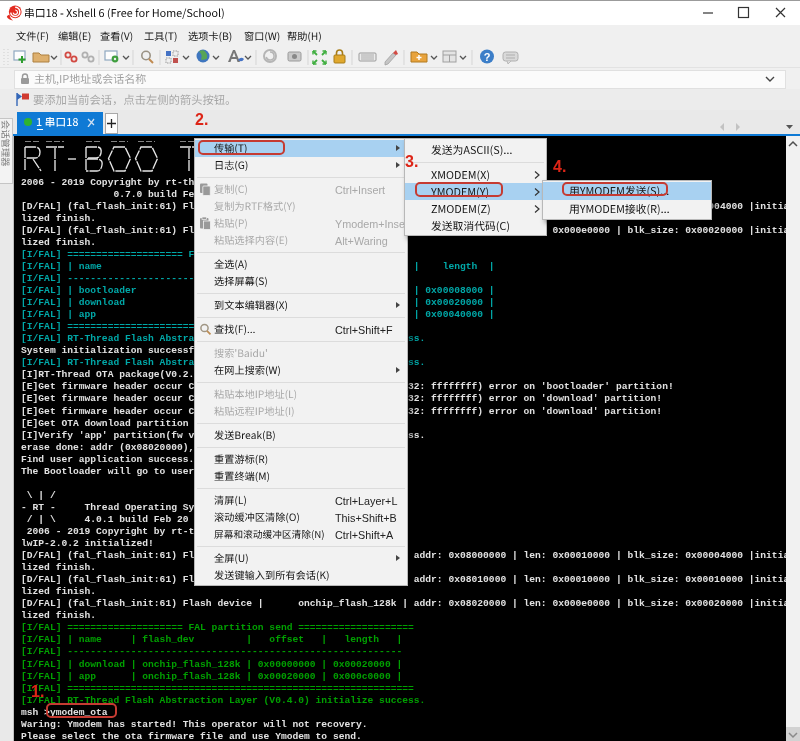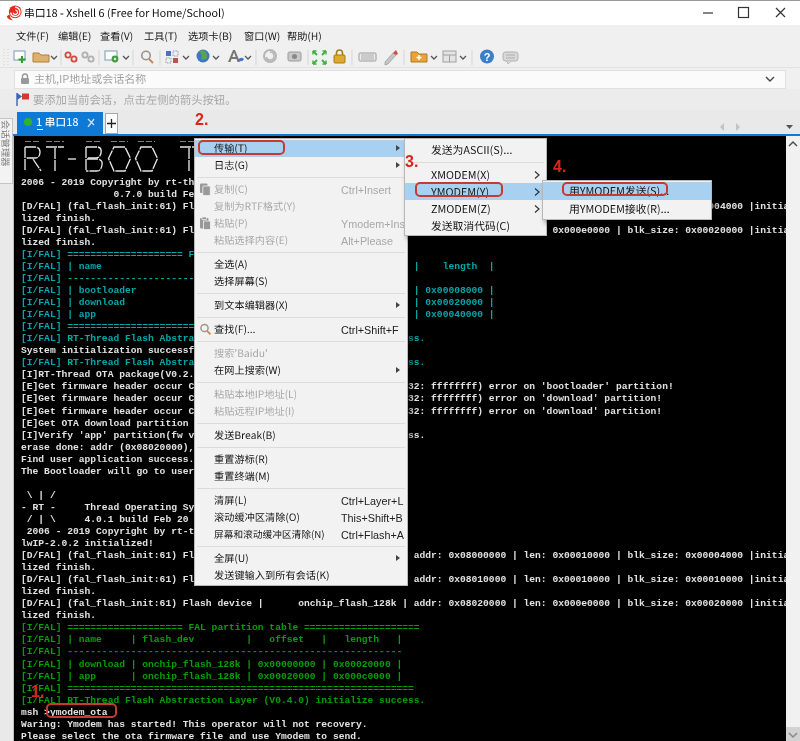--- a/index.html
+++ b/index.html
@@ -7,21 +7,21 @@
 #term{position:absolute;left:21px;top:140.5px;font-family:"Liberation Mono",monospace;
  font-weight:bold;font-size:9.63px;line-height:12.05px;white-space:pre;color:#e2e2e2;z-index:1}
 .tc{color:#00a8a8}.tg{color:#00a000}
 .menu{position:absolute;background:#f2f2f2;border:1px solid #b8b8b8;z-index:10;
  box-shadow:3px 3px 5px rgba(0,0,0,0.45)}
 .mi{position:relative;height:17px}
 .sel{background:#a8d1f1}
 .sep{height:1px;background:#dcdcdc;margin:3px 2px}
 .arrow{position:absolute;right:7px;top:5px;width:0;height:0;border-left:4px solid #444;
  border-top:3.5px solid transparent;border-bottom:3.5px solid transparent}
-.short{position:absolute;left:146px;top:2.5px;font-size:10.8px;color:#222}
+.short{position:absolute;left:140px;top:2.5px;font-size:10.8px;color:#222}
 .shortd{color:#a8a8a8}
 .redbox{position:absolute;border:2px solid #c53b32;border-radius:5px;z-index:30}
 .redlbl{position:absolute;color:#dd2517;font-size:16px;font-weight:bold;z-index:30;font-family:"Liberation Sans"}
 </style></head><body>
 <div id="app">
     <div class="abs" style="left:14px;top:136px;width:772px;height:605px;background:#000"></div>
     <div id="term">
 
 
 2006 - 2019 Copyright by rt-thread team
@@ -54,21 +54,21 @@
 - RT -     Thread Operating System
  / | \     4.0.1 build Feb 20 2019
  2006 - 2019 Copyright by rt-thread team
 lwIP-2.0.2 initialized!
 [D/FAL] (fal_flash_init:61) Flash device |      onchip_flash_128k | addr: 0x08000000 | len: 0x00010000 | blk_size: 0x00004000 |initia
 lized finish.
 [D/FAL] (fal_flash_init:61) Flash device |      onchip_flash_128k | addr: 0x08010000 | len: 0x00010000 | blk_size: 0x00010000 |initia
 lized finish.
 [D/FAL] (fal_flash_init:61) Flash device |      onchip_flash_128k | addr: 0x08020000 | len: 0x000e0000 | blk_size: 0x00020000 |initia
 lized finish.
-<span class="tg">[I/FAL] ==================== FAL partition table ====================</span>
+<span class="tg">[I/FAL] ==================== FAL partition send ====================</span>
 <span class="tg">[I/FAL] | name     | flash_dev         |   offset   |   length   |</span>
 <span class="tg">[I/FAL] ----------------------------------------------------------</span>
 <span class="tg">[I/FAL] | download | onchip_flash_128k | 0x00000000 | 0x00020000 |</span>
 <span class="tg">[I/FAL] | app      | onchip_flash_128k | 0x00020000 | 0x000c0000 |</span>
 <span class="tg">[I/FAL] ============================================================</span>
 <span class="tg">[I/FAL] RT-Thread Flash Abstraction Layer (V0.4.0) initialize success.</span>
 msh &gt;ymodem_ota
 Waring: Ymodem has started! This operator will not recovery.
 Please select the ota firmware file and use Ymodem to send.</div>
     <svg class="abs" style="left:0;top:0;z-index:1" width="220" height="185" viewBox="0 0 220 185">
@@ -324,21 +324,21 @@
 <rect x="3" y="0" width="4.5" height="2.5" fill="#999" stroke="#f2f2f2" stroke-width="0.7"></rect>
 <rect x="4.5" y="4" width="7" height="8.5" fill="#999" stroke="#f2f2f2" stroke-width="0.8"></rect>
         </svg>
       </div>
       <div class="mi">
         <div style="position:absolute;left:19px;top:1.4px;width:76px;height:15px">
           <svg width="76" height="15" viewBox="0 -11 76 15" style="position:absolute;left:0;top:0;overflow:visible">
             <path d="M6.4 -8.6H7.2V-3.3H6.4ZM6.9 -6.5H9.8V-5.8H6.9ZM5.1 -0.4H9.1V0.3H5.1ZM4.7 -3.7H9.5V0.8H8.7V-2.9H5.4V0.8H4.7ZM2.3 -8.6H3.0V0.8H2.3ZM0.5 -5.1H4.7V-4.3H0.5ZM2.3 -4.7 2.8 -4.5Q2.6 -4.0 2.4 -3.4Q2.1 -2.8 1.9 -2.3Q1.6 -1.8 1.3 -1.3Q1.0 -0.8 0.7 -0.5Q0.6 -0.6 0.6 -0.7Q0.5 -0.9 0.4 -1.0Q0.3 -1.1 0.3 -1.2Q0.7 -1.6 1.0 -2.2Q1.4 -2.8 1.7 -3.4Q2.1 -4.1 2.3 -4.7ZM3.0 -3.8Q3.1 -3.7 3.3 -3.5Q3.5 -3.3 3.8 -3.0Q4.1 -2.7 4.3 -2.5Q4.5 -2.3 4.6 -2.2L4.1 -1.5Q4.0 -1.7 3.8 -2.0Q3.6 -2.2 3.4 -2.5Q3.2 -2.8 3.0 -3.1Q2.7 -3.3 2.6 -3.5ZM0.6 -7.7 1.1 -7.9Q1.4 -7.3 1.6 -6.7Q1.7 -6.1 1.8 -5.7L1.2 -5.5Q1.1 -5.8 1.0 -6.2Q1.0 -6.6 0.8 -7.0Q0.7 -7.4 0.6 -7.7ZM4.1 -7.9 4.8 -7.8Q4.6 -7.4 4.5 -7.0Q4.3 -6.5 4.2 -6.2Q4.0 -5.8 3.9 -5.5L3.3 -5.7Q3.5 -6.0 3.6 -6.4Q3.7 -6.8 3.9 -7.2Q4.0 -7.6 4.1 -7.9Z M16.8 -8.6H17.5V-3.3H16.8ZM17.1 -6.5H20.0V-5.8H17.1ZM15.5 -0.4H19.3V0.3H15.5ZM15.1 -3.7H19.7V0.8H19.0V-3.0H15.8V0.8H15.1ZM12.5 -6.6H13.1V-3.8Q13.1 -3.2 13.1 -2.6Q13.0 -2.0 12.8 -1.4Q12.6 -0.7 12.2 -0.2Q11.7 0.4 11.0 0.8Q11.0 0.7 10.8 0.6Q10.7 0.4 10.6 0.3Q11.2 -0.1 11.6 -0.6Q12.0 -1.1 12.2 -1.6Q12.4 -2.2 12.4 -2.8Q12.5 -3.3 12.5 -3.8ZM12.9 -1.3 13.5 -1.6Q13.7 -1.4 13.9 -1.0Q14.1 -0.7 14.3 -0.4Q14.5 -0.1 14.6 0.1L14.0 0.5Q13.9 0.3 13.7 -0.0Q13.6 -0.3 13.3 -0.7Q13.1 -1.0 12.9 -1.3ZM11.1 -8.0H14.6V-1.8H13.9V-7.3H11.7V-1.8H11.1Z M23.7 -5.0H30.1V-4.3H23.7ZM24.8 -7.2H29.7V-6.5H24.8ZM26.6 -8.5H27.3V-4.7H26.6ZM25.0 -8.3 25.7 -8.1Q25.5 -7.3 25.1 -6.6Q24.8 -5.9 24.4 -5.4Q24.3 -5.5 24.2 -5.6Q24.1 -5.7 23.9 -5.7Q23.8 -5.8 23.7 -5.9Q24.1 -6.3 24.5 -6.9Q24.8 -7.6 25.0 -8.3ZM27.3 -4.6H28.1V-2.0Q28.1 -1.8 28.1 -1.7Q28.2 -1.7 28.4 -1.7Q28.4 -1.7 28.5 -1.7Q28.6 -1.7 28.8 -1.7Q28.9 -1.7 29.0 -1.7Q29.1 -1.7 29.2 -1.7Q29.3 -1.7 29.4 -1.7Q29.4 -1.8 29.5 -2.1Q29.5 -2.3 29.5 -2.9Q29.6 -2.8 29.7 -2.7Q29.8 -2.7 29.9 -2.6Q30.1 -2.6 30.2 -2.6Q30.1 -1.9 30.1 -1.6Q30.0 -1.2 29.8 -1.1Q29.6 -0.9 29.3 -0.9Q29.2 -0.9 29.1 -0.9Q28.9 -0.9 28.8 -0.9Q28.6 -0.9 28.5 -0.9Q28.3 -0.9 28.3 -0.9Q27.9 -0.9 27.7 -1.0Q27.5 -1.1 27.4 -1.3Q27.3 -1.6 27.3 -1.9ZM25.5 -4.6H26.3Q26.2 -4.0 26.1 -3.4Q26.0 -2.8 25.7 -2.3Q25.4 -1.9 25.0 -1.5Q24.5 -1.1 23.9 -0.8Q23.8 -1.0 23.7 -1.1Q23.7 -1.2 23.6 -1.3Q23.5 -1.4 23.4 -1.5Q24.0 -1.7 24.4 -2.0Q24.8 -2.3 25.0 -2.7Q25.3 -3.1 25.4 -3.6Q25.5 -4.1 25.5 -4.6ZM21.0 -7.8 21.6 -8.2Q21.9 -8.0 22.2 -7.7Q22.5 -7.4 22.8 -7.1Q23.1 -6.8 23.2 -6.6L22.6 -6.1Q22.5 -6.3 22.2 -6.6Q21.9 -7.0 21.6 -7.3Q21.3 -7.6 21.0 -7.8ZM23.0 -4.7V-0.7H22.2V-3.9H21.0V-4.7ZM22.9 -1.0Q23.1 -1.0 23.4 -0.9Q23.6 -0.7 24.0 -0.5Q24.4 -0.2 25.1 -0.1Q25.7 -0.0 26.5 -0.0Q27.1 -0.0 27.8 -0.1Q28.5 -0.1 29.1 -0.1Q29.8 -0.2 30.3 -0.2Q30.2 -0.1 30.2 0.0Q30.1 0.2 30.1 0.3Q30.0 0.5 30.0 0.6Q29.7 0.6 29.3 0.6Q28.9 0.6 28.4 0.7Q27.9 0.7 27.4 0.7Q26.9 0.7 26.5 0.7Q25.6 0.7 25.0 0.6Q24.3 0.5 23.8 0.2Q23.5 0.0 23.3 -0.2Q23.1 -0.3 22.9 -0.3Q22.7 -0.3 22.5 -0.2Q22.2 -0.0 21.9 0.2Q21.7 0.5 21.4 0.8L20.9 0.2Q21.2 -0.2 21.6 -0.4Q21.9 -0.7 22.3 -0.9Q22.6 -1.0 22.9 -1.0Z M31.0 -3.2Q31.6 -3.4 32.5 -3.7Q33.3 -3.9 34.2 -4.2L34.3 -3.5Q33.5 -3.2 32.7 -3.0Q31.8 -2.7 31.2 -2.5ZM31.1 -6.5H34.4V-5.8H31.1ZM32.4 -8.6H33.2V-0.1Q33.2 0.2 33.1 0.4Q33.0 0.5 32.8 0.6Q32.6 0.7 32.3 0.8Q32.0 0.8 31.5 0.8Q31.5 0.6 31.4 0.4Q31.4 0.2 31.3 0.1Q31.6 0.1 31.9 0.1Q32.1 0.1 32.2 0.1Q32.4 0.1 32.4 -0.1ZM34.6 -8.0H39.3V-7.3H34.6ZM39.1 -8.0H39.3L39.4 -8.1L39.9 -7.8Q39.5 -7.1 38.9 -6.4Q38.4 -5.8 37.7 -5.3Q37.0 -4.8 36.2 -4.5Q35.4 -4.1 34.6 -3.9Q34.6 -4.0 34.4 -4.2Q34.3 -4.4 34.2 -4.5Q35.0 -4.7 35.7 -5.0Q36.4 -5.3 37.1 -5.8Q37.8 -6.2 38.3 -6.7Q38.8 -7.3 39.1 -7.9ZM35.8 -7.7Q36.2 -6.9 36.9 -6.3Q37.6 -5.6 38.6 -5.2Q39.5 -4.7 40.5 -4.5Q40.5 -4.4 40.4 -4.3Q40.3 -4.2 40.2 -4.1Q40.1 -4.0 40.1 -3.9Q39.0 -4.2 38.1 -4.7Q37.1 -5.2 36.4 -5.9Q35.7 -6.6 35.2 -7.5ZM34.9 -3.3H39.6V-2.6H34.9ZM34.3 -1.6H40.4V-0.9H34.3ZM36.9 -4.2H37.7V0.8H36.9Z M45.4 -4.4 46.0 -4.8Q46.4 -4.5 46.8 -4.1Q47.2 -3.7 47.6 -3.3Q48.0 -2.9 48.4 -2.5Q48.8 -2.2 49.0 -1.9L48.4 -1.4Q48.1 -1.7 47.8 -2.1Q47.5 -2.4 47.0 -2.9Q46.6 -3.3 46.2 -3.7Q45.8 -4.1 45.4 -4.4ZM45.5 -8.6H46.3V-6.6Q46.3 -6.1 46.2 -5.5Q46.2 -5.0 46.0 -4.4Q45.9 -3.9 45.5 -3.3Q45.2 -2.8 44.7 -2.2Q44.2 -1.7 43.4 -1.2Q43.3 -1.3 43.2 -1.4Q43.1 -1.5 43.0 -1.7Q42.9 -1.8 42.8 -1.8Q43.6 -2.2 44.1 -2.7Q44.6 -3.2 44.9 -3.7Q45.2 -4.2 45.3 -4.7Q45.4 -5.2 45.5 -5.7Q45.5 -6.2 45.5 -6.6ZM41.8 -6.8H49.6V-6.1H42.6V0.8H41.8ZM49.3 -6.8H50.0V-0.2Q50.0 0.2 49.9 0.4Q49.8 0.6 49.5 0.7Q49.3 0.8 48.8 0.8Q48.3 0.8 47.6 0.8Q47.6 0.7 47.6 0.6Q47.5 0.4 47.5 0.3Q47.4 0.1 47.4 0.0Q47.7 0.0 48.1 0.0Q48.4 0.1 48.7 0.0Q48.9 0.0 49.0 0.0Q49.2 0.0 49.2 -0.0Q49.3 -0.1 49.3 -0.2Z M54.4 -6.4 55.1 -6.2Q54.8 -5.8 54.3 -5.3Q53.9 -4.9 53.4 -4.6Q52.9 -4.2 52.4 -3.9Q52.4 -4.0 52.3 -4.1Q52.2 -4.2 52.1 -4.3Q52.0 -4.5 51.9 -4.5Q52.6 -4.9 53.3 -5.4Q53.9 -5.9 54.4 -6.4ZM57.0 -6.0 57.5 -6.4Q58.0 -6.2 58.5 -5.8Q59.0 -5.5 59.4 -5.1Q59.9 -4.8 60.2 -4.5L59.6 -4.0Q59.4 -4.2 58.9 -4.6Q58.5 -5.0 58.0 -5.3Q57.5 -5.7 57.0 -6.0ZM53.2 -2.6H59.0V0.8H58.2V-1.9H54.0V0.8H53.2ZM53.6 -0.2H58.6V0.5H53.6ZM51.8 -7.6H60.4V-5.8H59.6V-6.9H52.6V-5.8H51.8ZM55.4 -8.5 56.2 -8.6Q56.4 -8.4 56.6 -8.0Q56.7 -7.7 56.8 -7.4L56.0 -7.2Q55.9 -7.5 55.7 -7.8Q55.6 -8.2 55.4 -8.5ZM56.0 -5.6 56.7 -5.3Q56.2 -4.4 55.4 -3.7Q54.7 -3.0 53.8 -2.4Q52.9 -1.8 51.9 -1.4Q51.8 -1.6 51.7 -1.8Q51.5 -1.9 51.4 -2.1Q52.3 -2.4 53.2 -2.9Q54.1 -3.5 54.8 -4.1Q55.6 -4.8 56.0 -5.6ZM56.3 -5.2Q57.2 -4.1 58.4 -3.4Q59.5 -2.7 60.8 -2.2Q60.7 -2.1 60.5 -1.9Q60.4 -1.7 60.3 -1.6Q59.4 -2.0 58.6 -2.4Q57.8 -2.9 57.1 -3.5Q56.4 -4.1 55.7 -4.9Z M63.6 2.0Q62.9 0.9 62.5 -0.4Q62.1 -1.7 62.1 -3.2Q62.1 -4.7 62.5 -5.9Q62.9 -7.2 63.6 -8.3L64.2 -8.1Q63.6 -7.0 63.2 -5.7Q62.9 -4.5 62.9 -3.2Q62.9 -1.9 63.2 -0.6Q63.6 0.7 64.2 1.7Z M65.7 0.0V-7.5H70.0V-6.7H66.6V-4.3H69.4V-3.5H66.6V-0.8H70.1V0.0Z M71.7 2.0 71.1 1.7Q71.7 0.7 72.1 -0.6Q72.4 -1.9 72.4 -3.2Q72.4 -4.5 72.1 -5.7Q71.7 -7.0 71.1 -8.1L71.7 -8.3Q72.4 -7.2 72.8 -5.9Q73.2 -4.7 73.2 -3.2Q73.2 -1.7 72.8 -0.4Q72.4 0.9 71.7 2.0Z" fill="#a5a5a5"></path>
           </svg>
         </div>
-        <div class="short shortd">Alt+Please</div>
+        <div class="short shortd">Alt+Waring</div>
       </div>
       <div class="sep"></div>
       <div class="mi">
         <div style="position:absolute;left:19px;top:1.4px;width:35px;height:15px">
           <svg width="35" height="15" viewBox="0 -11 35 15" style="position:absolute;left:0;top:0;overflow:visible">
             <path d="M2.1 -2.5H8.3V-1.8H2.1ZM2.0 -4.8H8.3V-4.1H2.0ZM0.8 -0.2H9.5V0.5H0.8ZM4.7 -4.5H5.5V0.2H4.7ZM5.0 -8.7 5.7 -8.4Q5.1 -7.5 4.4 -6.7Q3.6 -5.9 2.7 -5.2Q1.8 -4.6 0.8 -4.1Q0.7 -4.2 0.6 -4.4Q0.4 -4.6 0.3 -4.7Q1.2 -5.1 2.1 -5.8Q3.0 -6.4 3.8 -7.1Q4.5 -7.9 5.0 -8.7ZM5.3 -8.4Q6.3 -7.2 7.5 -6.3Q8.6 -5.4 10.0 -4.7Q9.8 -4.6 9.7 -4.4Q9.5 -4.2 9.4 -4.1Q8.5 -4.6 7.7 -5.2Q6.9 -5.7 6.1 -6.5Q5.4 -7.2 4.7 -8.0Z M13.5 -5.0H19.9V-4.3H13.5ZM14.6 -7.2H19.5V-6.5H14.6ZM16.4 -8.5H17.1V-4.7H16.4ZM14.8 -8.3 15.5 -8.1Q15.3 -7.3 14.9 -6.6Q14.6 -5.9 14.2 -5.4Q14.1 -5.5 14.0 -5.6Q13.9 -5.7 13.7 -5.7Q13.6 -5.8 13.5 -5.9Q13.9 -6.3 14.3 -6.9Q14.6 -7.6 14.8 -8.3ZM17.1 -4.6H17.9V-2.0Q17.9 -1.8 17.9 -1.7Q18.0 -1.7 18.2 -1.7Q18.2 -1.7 18.3 -1.7Q18.4 -1.7 18.6 -1.7Q18.7 -1.7 18.8 -1.7Q18.9 -1.7 19.0 -1.7Q19.1 -1.7 19.2 -1.7Q19.2 -1.8 19.3 -2.1Q19.3 -2.3 19.3 -2.9Q19.4 -2.8 19.5 -2.7Q19.6 -2.7 19.7 -2.6Q19.9 -2.6 20.0 -2.6Q19.9 -1.9 19.9 -1.6Q19.8 -1.2 19.6 -1.1Q19.4 -0.9 19.1 -0.9Q19.0 -0.9 18.9 -0.9Q18.7 -0.9 18.6 -0.9Q18.4 -0.9 18.3 -0.9Q18.1 -0.9 18.1 -0.9Q17.7 -0.9 17.5 -1.0Q17.3 -1.1 17.2 -1.3Q17.1 -1.6 17.1 -1.9ZM15.3 -4.6H16.1Q16.0 -4.0 15.9 -3.4Q15.8 -2.8 15.5 -2.3Q15.2 -1.9 14.8 -1.5Q14.3 -1.1 13.7 -0.8Q13.6 -1.0 13.5 -1.1Q13.5 -1.2 13.4 -1.3Q13.3 -1.4 13.2 -1.5Q13.8 -1.7 14.2 -2.0Q14.6 -2.3 14.8 -2.7Q15.1 -3.1 15.2 -3.6Q15.3 -4.1 15.3 -4.6ZM10.8 -7.8 11.4 -8.2Q11.7 -8.0 12.0 -7.7Q12.3 -7.4 12.6 -7.1Q12.9 -6.8 13.0 -6.6L12.4 -6.1Q12.3 -6.3 12.0 -6.6Q11.7 -7.0 11.4 -7.3Q11.1 -7.6 10.8 -7.8ZM12.8 -4.7V-0.7H12.0V-3.9H10.8V-4.7ZM12.7 -1.0Q12.9 -1.0 13.2 -0.9Q13.4 -0.7 13.8 -0.5Q14.2 -0.2 14.9 -0.1Q15.5 -0.0 16.3 -0.0Q16.9 -0.0 17.6 -0.1Q18.3 -0.1 18.9 -0.1Q19.6 -0.2 20.1 -0.2Q20.0 -0.1 20.0 0.0Q19.9 0.2 19.9 0.3Q19.8 0.5 19.8 0.6Q19.5 0.6 19.1 0.6Q18.7 0.6 18.2 0.7Q17.7 0.7 17.2 0.7Q16.7 0.7 16.3 0.7Q15.4 0.7 14.8 0.6Q14.1 0.5 13.6 0.2Q13.3 0.0 13.1 -0.2Q12.9 -0.3 12.7 -0.3Q12.5 -0.3 12.3 -0.2Q12.0 -0.0 11.7 0.2Q11.5 0.5 11.2 0.8L10.7 0.2Q11.0 -0.2 11.4 -0.4Q11.7 -0.7 12.1 -0.9Q12.4 -1.0 12.7 -1.0Z M22.8 2.0Q22.1 0.9 21.7 -0.4Q21.3 -1.7 21.3 -3.2Q21.3 -4.7 21.7 -5.9Q22.1 -7.2 22.8 -8.3L23.4 -8.1Q22.8 -7.0 22.4 -5.7Q22.1 -4.5 22.1 -3.2Q22.1 -1.9 22.4 -0.6Q22.8 0.7 23.4 1.7Z M23.9 0.0 26.4 -7.5H27.5L30.0 0.0H29.0L27.7 -4.2Q27.5 -4.8 27.3 -5.4Q27.1 -6.1 27.0 -6.7H26.9Q26.7 -6.1 26.5 -5.4Q26.4 -4.8 26.2 -4.2L24.8 0.0ZM25.2 -2.3V-3.0H28.7V-2.3Z M31.1 2.0 30.5 1.7Q31.1 0.7 31.5 -0.6Q31.8 -1.9 31.8 -3.2Q31.8 -4.5 31.5 -5.7Q31.1 -7.0 30.5 -8.1L31.1 -8.3Q31.8 -7.2 32.2 -5.9Q32.6 -4.7 32.6 -3.2Q32.6 -1.7 32.2 -0.4Q31.8 0.9 31.1 2.0Z" fill="#1a1a1a"></path>
           </svg>
         </div>
       </div>
       <div class="mi">
@@ -440,21 +440,21 @@
           </svg>
         </div>
         <div class="short">This+Shift+B</div>
       </div>
       <div class="mi">
         <div style="position:absolute;left:19px;top:1.4px;width:112px;height:15px">
           <svg width="112" height="15" viewBox="0 -11 112 15" style="position:absolute;left:0;top:0;overflow:visible">
             <path d="M1.3 -7.7H2.0V-4.5Q2.0 -3.9 2.0 -3.2Q2.0 -2.5 1.9 -1.8Q1.7 -1.1 1.5 -0.4Q1.3 0.2 0.9 0.8Q0.9 0.7 0.8 0.7Q0.6 0.6 0.5 0.5Q0.4 0.4 0.3 0.4Q0.7 -0.1 0.9 -0.7Q1.1 -1.4 1.2 -2.0Q1.3 -2.7 1.3 -3.3Q1.3 -3.9 1.3 -4.5ZM1.8 -7.7H8.7V-5.4H1.8V-6.1H7.9V-7.0H1.8ZM2.2 -2.1H9.2V-1.5H2.2ZM2.4 -4.1H8.9V-3.5H2.4ZM6.6 -3.9H7.3V0.8H6.6ZM4.0 -3.9H4.7V-2.5Q4.7 -2.0 4.6 -1.6Q4.5 -1.1 4.3 -0.7Q4.1 -0.3 3.7 0.1Q3.3 0.5 2.6 0.8Q2.5 0.7 2.4 0.6Q2.4 0.5 2.3 0.4Q2.2 0.3 2.1 0.3Q2.7 -0.0 3.1 -0.4Q3.5 -0.7 3.7 -1.0Q3.9 -1.4 3.9 -1.8Q4.0 -2.1 4.0 -2.5ZM3.4 -5.1 4.0 -5.3Q4.2 -5.1 4.4 -4.8Q4.5 -4.6 4.6 -4.4L3.9 -4.1Q3.9 -4.3 3.7 -4.6Q3.5 -4.9 3.4 -5.1ZM7.2 -5.3 7.9 -5.1Q7.7 -4.7 7.4 -4.3Q7.2 -3.9 6.9 -3.7L6.4 -3.9Q6.5 -4.1 6.7 -4.3Q6.8 -4.6 7.0 -4.9Q7.1 -5.1 7.2 -5.3Z M10.2 -3.1H18.9V-2.5H10.2ZM14.2 -2.6H14.9V0.8H14.2ZM13.2 -3.8 13.9 -3.6Q13.4 -2.8 12.6 -2.0Q11.7 -1.2 10.4 -0.7Q10.4 -0.7 10.3 -0.8Q10.2 -0.9 10.2 -1.0Q10.1 -1.1 10.0 -1.2Q10.8 -1.5 11.5 -1.9Q12.1 -2.4 12.5 -2.8Q12.9 -3.3 13.2 -3.8ZM16.4 -2.9Q16.7 -2.6 17.2 -2.2Q17.6 -1.9 18.1 -1.7Q18.6 -1.5 19.1 -1.3Q19.0 -1.2 18.9 -1.1Q18.7 -0.9 18.7 -0.8Q18.1 -0.9 17.6 -1.2Q17.1 -1.5 16.7 -1.9Q16.2 -2.3 15.9 -2.7ZM11.7 -1.8H17.1V-1.2H12.4V0.5H11.7ZM16.8 -1.8H17.5V-0.2Q17.5 0.0 17.4 0.1Q17.4 0.3 17.2 0.3Q17.0 0.4 16.7 0.4Q16.4 0.4 15.9 0.4Q15.9 0.3 15.9 0.2Q15.8 0.0 15.7 -0.1Q16.1 -0.1 16.3 -0.1Q16.6 -0.1 16.6 -0.1Q16.7 -0.1 16.8 -0.1Q16.8 -0.2 16.8 -0.2ZM12.1 -4.7V-4.1H17.1V-4.7ZM12.1 -5.8V-5.2H17.1V-5.8ZM11.4 -6.3H17.9V-3.6H11.4ZM10.3 -7.5H18.8V-6.9H10.3ZM12.6 -8.1H13.3V-6.4H12.6ZM15.8 -8.1H16.5V-6.5H15.8Z M24.8 -1.2H27.8V-0.5H24.8ZM24.5 -7.2H28.2V0.3H27.4V-6.5H25.3V0.3H24.5ZM21.8 -7.3H22.5V0.8H21.8ZM19.9 -5.3H24.2V-4.6H19.9ZM21.8 -5.0 22.3 -4.9Q22.1 -4.3 21.9 -3.7Q21.6 -3.1 21.3 -2.5Q21.0 -2.0 20.7 -1.5Q20.4 -1.0 20.0 -0.6Q20.0 -0.8 19.9 -1.0Q19.8 -1.2 19.7 -1.3Q20.0 -1.6 20.3 -2.0Q20.6 -2.5 20.9 -3.0Q21.2 -3.5 21.4 -4.0Q21.6 -4.5 21.8 -5.0ZM23.7 -8.1 24.1 -7.5Q23.6 -7.3 23.0 -7.1Q22.3 -7.0 21.6 -6.9Q20.9 -6.7 20.2 -6.7Q20.2 -6.8 20.1 -7.0Q20.0 -7.1 20.0 -7.2Q20.6 -7.3 21.3 -7.5Q22.0 -7.6 22.6 -7.7Q23.2 -7.9 23.7 -8.1ZM22.5 -4.4Q22.6 -4.3 22.7 -4.1Q22.9 -3.9 23.1 -3.7Q23.3 -3.4 23.5 -3.2Q23.7 -3.0 23.9 -2.8Q24.1 -2.6 24.1 -2.5L23.7 -1.9Q23.6 -2.1 23.4 -2.4Q23.2 -2.7 22.9 -3.0Q22.7 -3.3 22.4 -3.6Q22.2 -3.9 22.1 -4.1Z M32.1 -7.2H38.2V-6.6H32.1ZM35.3 -3.6Q35.6 -2.8 36.0 -2.1Q36.5 -1.3 37.1 -0.8Q37.7 -0.3 38.5 -0.0Q38.3 0.1 38.2 0.3Q38.1 0.4 38.0 0.6Q36.8 0.1 36.0 -1.0Q35.1 -2.0 34.7 -3.4ZM34.4 -3.6 35.1 -3.4Q34.6 -2.5 33.8 -1.9Q32.9 -1.2 31.8 -0.8Q31.8 -0.9 31.7 -1.0Q31.6 -1.1 31.5 -1.2Q31.4 -1.2 31.4 -1.3Q32.4 -1.7 33.2 -2.3Q34.0 -2.9 34.4 -3.6ZM37.6 -2.7 38.1 -2.3Q37.8 -2.0 37.3 -1.7Q36.8 -1.4 36.5 -1.1L36.0 -1.5Q36.2 -1.7 36.5 -1.9Q36.8 -2.1 37.1 -2.3Q37.4 -2.6 37.6 -2.7ZM35.4 -4.6 35.9 -4.9Q36.2 -4.7 36.5 -4.4Q36.8 -4.1 37.0 -3.8Q37.3 -3.5 37.5 -3.2L36.9 -2.8Q36.8 -3.1 36.5 -3.4Q36.2 -3.7 35.9 -4.0Q35.7 -4.3 35.4 -4.6ZM32.5 -2.9Q32.5 -3.0 32.4 -3.1Q32.4 -3.2 32.3 -3.4Q32.3 -3.5 32.2 -3.6Q32.4 -3.6 32.5 -3.7Q32.7 -3.8 32.9 -3.9Q33.0 -4.1 33.3 -4.3Q33.6 -4.6 33.9 -5.0Q34.3 -5.3 34.5 -5.7L35.2 -5.4Q34.7 -4.8 34.1 -4.2Q33.5 -3.7 32.9 -3.3V-3.3Q32.9 -3.3 32.9 -3.2Q32.8 -3.2 32.7 -3.1Q32.6 -3.1 32.5 -3.0Q32.5 -3.0 32.5 -2.9ZM32.5 -2.9 32.5 -3.4 32.8 -3.7 36.5 -4.0Q36.5 -3.9 36.6 -3.8Q36.6 -3.6 36.6 -3.5Q35.6 -3.4 34.9 -3.3Q34.2 -3.2 33.7 -3.1Q33.3 -3.1 33.0 -3.0Q32.8 -3.0 32.7 -3.0Q32.5 -2.9 32.5 -2.9ZM33.7 -6.5 34.3 -6.3Q34.0 -5.9 33.6 -5.6Q33.3 -5.2 32.9 -4.9Q32.5 -4.6 32.1 -4.4L31.7 -4.9Q32.2 -5.2 32.7 -5.6Q33.3 -6.1 33.7 -6.5ZM35.8 -6.1 36.2 -6.6Q36.6 -6.3 37.0 -6.0Q37.4 -5.7 37.7 -5.4Q38.1 -5.1 38.3 -4.9L37.9 -4.3Q37.7 -4.6 37.3 -4.9Q36.9 -5.2 36.5 -5.5Q36.1 -5.9 35.8 -6.1ZM34.4 -8.0 35.1 -8.2Q35.2 -7.9 35.4 -7.6Q35.5 -7.3 35.6 -7.1L34.9 -6.9Q34.8 -7.1 34.6 -7.4Q34.5 -7.7 34.4 -8.0ZM33.1 0.8 33.0 0.2 33.3 -0.1 35.5 -0.6Q35.5 -0.5 35.5 -0.3Q35.5 -0.1 35.5 0.0Q34.8 0.2 34.3 0.3Q33.9 0.5 33.6 0.6Q33.4 0.6 33.2 0.7Q33.1 0.7 33.1 0.8ZM33.1 0.8Q33.0 0.7 33.0 0.6Q32.9 0.5 32.8 0.4Q32.8 0.3 32.7 0.2Q32.8 0.2 33.0 -0.0Q33.1 -0.2 33.1 -0.5V-2.1H33.8V0.1Q33.8 0.1 33.7 0.1Q33.6 0.2 33.5 0.2Q33.4 0.3 33.3 0.4Q33.2 0.5 33.1 0.6Q33.1 0.7 33.1 0.8ZM29.9 -7.5 30.4 -8.0Q30.6 -7.8 30.9 -7.6Q31.2 -7.3 31.5 -7.1Q31.7 -6.9 31.9 -6.7L31.4 -6.2Q31.3 -6.4 31.0 -6.7Q30.8 -6.9 30.5 -7.1Q30.2 -7.4 29.9 -7.5ZM29.5 -4.9 29.9 -5.4Q30.2 -5.2 30.5 -5.0Q30.8 -4.8 31.0 -4.6Q31.3 -4.4 31.5 -4.2L31.0 -3.7Q30.8 -3.9 30.6 -4.1Q30.3 -4.3 30.0 -4.5Q29.7 -4.8 29.5 -4.9ZM29.7 0.2Q29.9 -0.1 30.2 -0.7Q30.4 -1.2 30.7 -1.8Q31.0 -2.3 31.2 -2.9L31.7 -2.5Q31.5 -2.0 31.3 -1.4Q31.1 -0.9 30.8 -0.4Q30.6 0.2 30.3 0.6Z M43.7 -5.9H47.6V-5.2H43.7ZM47.3 -5.9H48.0Q48.0 -5.9 48.0 -5.8Q48.0 -5.8 48.0 -5.7Q48.0 -5.6 48.0 -5.5Q47.9 -4.0 47.9 -3.0Q47.8 -2.0 47.7 -1.3Q47.7 -0.6 47.6 -0.3Q47.5 0.1 47.4 0.3Q47.2 0.4 47.1 0.5Q46.9 0.6 46.7 0.6Q46.5 0.7 46.1 0.7Q45.7 0.6 45.3 0.6Q45.3 0.5 45.3 0.3Q45.2 0.1 45.1 -0.1Q45.5 -0.1 45.9 -0.1Q46.2 -0.0 46.4 -0.0Q46.5 -0.0 46.6 -0.1Q46.7 -0.1 46.7 -0.2Q46.8 -0.3 46.9 -0.6Q47.0 -1.0 47.1 -1.6Q47.1 -2.3 47.2 -3.3Q47.2 -4.3 47.3 -5.7ZM45.1 -8.0H45.9Q45.8 -7.0 45.8 -6.0Q45.8 -4.9 45.7 -4.0Q45.6 -3.0 45.4 -2.1Q45.2 -1.3 44.8 -0.5Q44.4 0.2 43.8 0.8Q43.8 0.7 43.7 0.6Q43.6 0.5 43.4 0.4Q43.3 0.3 43.2 0.2Q43.8 -0.3 44.2 -1.0Q44.5 -1.7 44.7 -2.5Q44.9 -3.3 45.0 -4.2Q45.1 -5.1 45.1 -6.1Q45.1 -7.0 45.1 -8.0ZM39.7 -7.4H43.4V-6.7H39.7ZM39.3 -5.0H43.6V-4.4H39.3ZM42.2 -3.4 42.8 -3.5Q43.0 -3.1 43.2 -2.6Q43.3 -2.1 43.5 -1.6Q43.7 -1.2 43.8 -0.8L43.1 -0.6Q43.0 -1.0 42.9 -1.4Q42.7 -1.9 42.5 -2.4Q42.4 -2.9 42.2 -3.4ZM39.7 -0.4 39.6 -1.0 40.0 -1.3 43.2 -2.0Q43.2 -1.8 43.2 -1.6Q43.2 -1.5 43.3 -1.3Q42.4 -1.1 41.8 -1.0Q41.2 -0.9 40.8 -0.8Q40.4 -0.7 40.2 -0.6Q40.0 -0.5 39.8 -0.5Q39.7 -0.5 39.7 -0.4ZM39.7 -0.4Q39.6 -0.5 39.6 -0.6Q39.6 -0.8 39.5 -0.9Q39.5 -1.0 39.4 -1.1Q39.6 -1.1 39.7 -1.3Q39.8 -1.5 39.9 -1.8Q39.9 -1.9 40.0 -2.2Q40.2 -2.5 40.3 -2.9Q40.4 -3.4 40.5 -3.8Q40.7 -4.3 40.8 -4.8L41.5 -4.6Q41.3 -3.9 41.1 -3.2Q40.9 -2.6 40.7 -2.0Q40.4 -1.3 40.2 -0.8V-0.8Q40.2 -0.8 40.1 -0.8Q40.0 -0.7 39.9 -0.7Q39.8 -0.6 39.7 -0.6Q39.7 -0.5 39.7 -0.4Z M49.1 -1.8Q49.1 -1.9 49.1 -2.0Q49.0 -2.1 49.0 -2.2Q48.9 -2.4 48.9 -2.4Q49.0 -2.5 49.2 -2.7Q49.4 -2.8 49.6 -3.1Q49.7 -3.2 50.0 -3.5Q50.2 -3.8 50.5 -4.2Q50.8 -4.6 51.1 -5.1Q51.4 -5.6 51.7 -6.1L52.3 -5.7Q51.7 -4.7 51.0 -3.8Q50.3 -2.9 49.6 -2.2V-2.2Q49.6 -2.2 49.5 -2.1Q49.4 -2.1 49.4 -2.0Q49.3 -2.0 49.2 -1.9Q49.1 -1.8 49.1 -1.8ZM49.1 -1.8 49.1 -2.4 49.4 -2.6 52.1 -3.1Q52.0 -3.0 52.0 -2.8Q52.1 -2.6 52.1 -2.5Q51.2 -2.3 50.6 -2.2Q50.1 -2.1 49.8 -2.0Q49.5 -1.9 49.3 -1.9Q49.2 -1.8 49.1 -1.8ZM49.0 -4.1Q49.0 -4.2 49.0 -4.3Q48.9 -4.5 48.9 -4.6Q48.8 -4.7 48.8 -4.8Q48.9 -4.8 49.1 -5.0Q49.2 -5.2 49.4 -5.4Q49.4 -5.5 49.6 -5.8Q49.8 -6.1 50.0 -6.5Q50.1 -6.8 50.3 -7.3Q50.5 -7.7 50.7 -8.1L51.4 -7.9Q51.1 -7.3 50.8 -6.7Q50.5 -6.0 50.2 -5.5Q49.9 -5.0 49.5 -4.5V-4.5Q49.5 -4.5 49.5 -4.5Q49.4 -4.4 49.3 -4.4Q49.2 -4.3 49.1 -4.2Q49.0 -4.2 49.0 -4.1ZM49.0 -4.1 49.0 -4.7 49.4 -4.9 51.3 -5.0Q51.3 -4.9 51.2 -4.7Q51.2 -4.6 51.2 -4.4Q50.6 -4.4 50.2 -4.3Q49.8 -4.3 49.5 -4.2Q49.3 -4.2 49.2 -4.2Q49.1 -4.1 49.0 -4.1ZM48.8 -0.5Q49.2 -0.6 49.7 -0.8Q50.3 -0.9 50.8 -1.1Q51.4 -1.3 52.0 -1.5L52.1 -0.9Q51.3 -0.6 50.5 -0.3Q49.7 -0.0 49.0 0.2ZM52.3 -5.5H57.6V-4.9H52.3ZM51.9 -4.2H57.7V-3.5H51.9ZM53.3 -2.9H56.6V-2.3H53.3ZM52.6 -6.8 53.1 -6.9Q53.3 -6.6 53.4 -6.3Q53.6 -6.0 53.6 -5.7L53.0 -5.5Q53.0 -5.8 52.8 -6.1Q52.7 -6.5 52.6 -6.8ZM54.3 -7.0 54.9 -7.1Q55.0 -6.8 55.1 -6.4Q55.2 -6.0 55.2 -5.8L54.6 -5.6Q54.5 -5.9 54.5 -6.3Q54.4 -6.7 54.3 -7.0ZM57.0 -8.1 57.5 -7.5Q57.0 -7.4 56.3 -7.3Q55.7 -7.3 55.0 -7.2Q54.3 -7.1 53.6 -7.1Q52.9 -7.1 52.3 -7.0Q52.3 -7.2 52.2 -7.3Q52.2 -7.5 52.1 -7.6Q52.8 -7.6 53.4 -7.7Q54.1 -7.7 54.8 -7.8Q55.4 -7.8 56.0 -7.9Q56.6 -8.0 57.0 -8.1ZM53.8 -2.5Q54.2 -1.8 54.8 -1.3Q55.4 -0.7 56.2 -0.4Q57.0 0.0 57.9 0.2Q57.8 0.3 57.7 0.5Q57.6 0.7 57.5 0.8Q56.0 0.5 54.9 -0.3Q53.8 -1.1 53.2 -2.3ZM56.6 -7.2 57.3 -6.9Q57.1 -6.5 56.8 -6.0Q56.5 -5.5 56.2 -5.2L55.7 -5.4Q55.8 -5.7 56.0 -6.0Q56.2 -6.3 56.4 -6.6Q56.5 -6.9 56.6 -7.2ZM56.4 -2.9H56.6L56.7 -2.9L57.1 -2.7Q56.8 -1.7 56.2 -1.0Q55.6 -0.3 54.8 0.1Q54.0 0.6 53.1 0.8Q53.1 0.7 53.0 0.6Q52.9 0.5 52.8 0.4Q52.8 0.3 52.7 0.2Q53.6 0.0 54.3 -0.3Q55.1 -0.7 55.6 -1.3Q56.2 -1.9 56.4 -2.8ZM53.5 -5.1H54.2Q54.1 -4.6 54.1 -3.9Q54.0 -3.3 53.8 -2.6Q53.7 -2.0 53.4 -1.4Q53.1 -0.7 52.7 -0.2Q52.3 0.3 51.7 0.8Q51.7 0.6 51.5 0.5Q51.4 0.3 51.2 0.3Q51.8 -0.1 52.2 -0.6Q52.6 -1.1 52.8 -1.7Q53.0 -2.3 53.2 -2.9Q53.3 -3.5 53.4 -4.1Q53.4 -4.6 53.5 -5.1Z M61.5 -6.3H67.2V-2.0H66.5V-5.6H62.2V-1.9H61.5ZM63.9 -8.1H64.7V0.8H63.9ZM61.8 -3.3H66.8V-2.5H61.8ZM58.7 -7.1 59.2 -7.6Q59.5 -7.4 59.9 -7.1Q60.2 -6.8 60.5 -6.5Q60.7 -6.3 60.9 -6.1L60.4 -5.5Q60.2 -5.7 59.9 -6.0Q59.6 -6.3 59.3 -6.6Q59.0 -6.9 58.7 -7.1ZM58.6 -0.6Q58.8 -1.0 59.1 -1.5Q59.4 -2.0 59.8 -2.6Q60.1 -3.2 60.4 -3.8L60.9 -3.3Q60.7 -2.8 60.4 -2.2Q60.1 -1.7 59.8 -1.1Q59.5 -0.6 59.2 -0.2Z M75.0 -6.5 75.7 -6.2Q75.0 -5.1 74.2 -4.1Q73.4 -3.2 72.5 -2.3Q71.6 -1.5 70.7 -0.9Q70.6 -1.0 70.5 -1.1Q70.4 -1.2 70.3 -1.3Q70.2 -1.4 70.1 -1.4Q71.1 -2.0 72.0 -2.8Q72.9 -3.6 73.6 -4.5Q74.4 -5.5 75.0 -6.5ZM70.4 -5.7 70.9 -6.1Q71.6 -5.6 72.3 -5.0Q73.0 -4.4 73.7 -3.7Q74.4 -3.1 75.0 -2.5Q75.6 -1.9 76.0 -1.4L75.4 -0.9Q75.0 -1.4 74.4 -2.0Q73.9 -2.6 73.2 -3.2Q72.5 -3.9 71.8 -4.5Q71.1 -5.1 70.4 -5.7ZM76.9 -7.6V-6.9H69.6V-0.2H77.1V0.5H68.8V-7.6Z M81.6 -2.6H85.5V-2.1H81.6ZM80.7 -7.4H86.5V-6.8H80.7ZM80.9 -6.2H86.2V-5.7H80.9ZM80.3 -5.0H86.8V-4.4H80.3ZM81.6 -1.3H85.5V-0.7H81.6ZM81.1 -3.9H85.5V-3.3H81.8V0.8H81.1ZM85.3 -3.9H86.0V-0.0Q86.0 0.2 85.9 0.4Q85.8 0.5 85.6 0.6Q85.4 0.7 85.1 0.7Q84.8 0.7 84.2 0.7Q84.2 0.6 84.1 0.4Q84.1 0.2 84.0 0.1Q84.4 0.1 84.7 0.1Q85.0 0.1 85.1 0.1Q85.2 0.1 85.2 0.1Q85.3 0.0 85.3 -0.1ZM83.2 -8.2H83.9V-4.8H83.2ZM78.4 -7.5 78.8 -8.0Q79.1 -7.9 79.4 -7.7Q79.7 -7.5 79.9 -7.3Q80.2 -7.1 80.4 -7.0L79.9 -6.4Q79.8 -6.6 79.5 -6.8Q79.2 -7.0 79.0 -7.2Q78.7 -7.3 78.4 -7.5ZM77.9 -4.9 78.4 -5.4Q78.6 -5.3 78.9 -5.1Q79.3 -4.9 79.5 -4.7Q79.8 -4.6 80.0 -4.4L79.5 -3.8Q79.4 -4.0 79.1 -4.2Q78.8 -4.4 78.5 -4.6Q78.2 -4.8 77.9 -4.9ZM78.2 0.2Q78.5 -0.2 78.7 -0.7Q79.0 -1.2 79.3 -1.8Q79.5 -2.4 79.8 -3.0L80.3 -2.5Q80.1 -2.0 79.9 -1.5Q79.6 -0.9 79.4 -0.4Q79.1 0.2 78.9 0.6Z M88.1 -7.8H90.3V-7.1H88.7V0.8H88.1ZM90.1 -7.8H90.2L90.3 -7.8L90.8 -7.5Q90.6 -6.9 90.3 -6.2Q90.0 -5.6 89.8 -5.0Q90.3 -4.4 90.5 -3.8Q90.7 -3.3 90.7 -2.9Q90.7 -2.5 90.6 -2.2Q90.5 -1.9 90.3 -1.7Q90.2 -1.7 90.1 -1.6Q89.9 -1.6 89.8 -1.5Q89.6 -1.5 89.5 -1.5Q89.3 -1.5 89.1 -1.5Q89.1 -1.7 89.0 -1.9Q89.0 -2.0 88.9 -2.2Q89.1 -2.2 89.2 -2.2Q89.4 -2.2 89.5 -2.2Q89.7 -2.2 89.8 -2.3Q90.0 -2.3 90.0 -2.5Q90.1 -2.7 90.1 -2.9Q90.1 -3.3 89.9 -3.8Q89.7 -4.3 89.1 -4.9Q89.3 -5.2 89.4 -5.6Q89.5 -6.0 89.7 -6.3Q89.8 -6.7 89.9 -7.0Q90.0 -7.3 90.1 -7.6ZM91.8 -5.2H95.6V-4.5H91.8ZM90.9 -3.3H96.6V-2.7H90.9ZM91.9 -2.1 92.5 -2.0Q92.3 -1.4 91.9 -0.8Q91.5 -0.2 91.1 0.2Q91.1 0.1 91.0 0.1Q90.9 -0.0 90.7 -0.1Q90.6 -0.2 90.6 -0.2Q90.9 -0.6 91.3 -1.1Q91.6 -1.6 91.9 -2.1ZM94.7 -1.9 95.3 -2.2Q95.5 -1.9 95.8 -1.6Q96.1 -1.2 96.3 -0.9Q96.5 -0.5 96.7 -0.2L96.1 0.1Q96.0 -0.2 95.7 -0.5Q95.5 -0.9 95.2 -1.3Q95.0 -1.6 94.7 -1.9ZM93.4 -5.0H94.1V-0.1Q94.1 0.2 94.1 0.4Q94.0 0.6 93.8 0.6Q93.6 0.7 93.2 0.7Q92.9 0.8 92.4 0.8Q92.3 0.6 92.3 0.4Q92.2 0.2 92.1 0.1Q92.5 0.1 92.8 0.1Q93.2 0.1 93.3 0.1Q93.4 0.1 93.4 0.1Q93.4 0.0 93.4 -0.1ZM93.7 -8.2 94.3 -8.0Q94.0 -7.3 93.5 -6.7Q92.9 -6.1 92.4 -5.6Q91.8 -5.1 91.1 -4.8Q91.0 -4.9 90.9 -5.0Q90.8 -5.2 90.6 -5.3Q91.3 -5.6 91.8 -6.1Q92.4 -6.5 92.9 -7.1Q93.4 -7.6 93.7 -8.2ZM94.0 -7.7Q94.7 -6.9 95.4 -6.4Q96.1 -5.8 96.8 -5.4Q96.6 -5.3 96.5 -5.2Q96.3 -5.0 96.3 -4.9Q95.8 -5.2 95.3 -5.5Q94.8 -5.9 94.4 -6.4Q93.9 -6.8 93.5 -7.4Z M99.3 1.9Q98.7 0.8 98.3 -0.4Q97.9 -1.6 97.9 -3.0Q97.9 -4.4 98.3 -5.6Q98.7 -6.8 99.3 -7.9L99.9 -7.7Q99.2 -6.6 98.9 -5.4Q98.6 -4.2 98.6 -3.0Q98.6 -1.8 98.9 -0.6Q99.2 0.6 99.9 1.7Z M101.3 0.0V-7.1H102.2L104.8 -2.6L105.5 -1.2H105.6Q105.5 -1.7 105.5 -2.3Q105.5 -2.9 105.5 -3.4V-7.1H106.3V0.0H105.4L102.8 -4.5L102.0 -6.0H102.0Q102.0 -5.4 102.1 -4.9Q102.1 -4.3 102.1 -3.7V0.0Z M108.3 1.9 107.7 1.7Q108.3 0.6 108.6 -0.6Q108.9 -1.8 108.9 -3.0Q108.9 -4.2 108.6 -5.4Q108.3 -6.6 107.7 -7.7L108.3 -7.9Q108.9 -6.8 109.3 -5.6Q109.7 -4.4 109.7 -3.0Q109.7 -1.6 109.3 -0.4Q108.9 0.8 108.3 1.9Z" fill="#1a1a1a"></path>
           </svg>
         </div>
-        <div class="short">Ctrl+Flash+A</div>
+        <div class="short">Ctrl+Shift+A</div>
       </div>
       <div class="sep"></div>
       <div class="mi">
         <div style="position:absolute;left:19px;top:1.4px;width:36px;height:15px">
           <svg width="36" height="15" viewBox="0 -11 36 15" style="position:absolute;left:0;top:0;overflow:visible">
             <path d="M2.1 -2.5H8.3V-1.8H2.1ZM2.0 -4.8H8.3V-4.1H2.0ZM0.8 -0.2H9.5V0.5H0.8ZM4.7 -4.5H5.5V0.2H4.7ZM5.0 -8.7 5.7 -8.4Q5.1 -7.5 4.4 -6.7Q3.6 -5.9 2.7 -5.2Q1.8 -4.6 0.8 -4.1Q0.7 -4.2 0.6 -4.4Q0.4 -4.6 0.3 -4.7Q1.2 -5.1 2.1 -5.8Q3.0 -6.4 3.8 -7.1Q4.5 -7.9 5.0 -8.7ZM5.3 -8.4Q6.3 -7.2 7.5 -6.3Q8.6 -5.4 10.0 -4.7Q9.8 -4.6 9.7 -4.4Q9.5 -4.2 9.4 -4.1Q8.5 -4.6 7.7 -5.2Q6.9 -5.7 6.1 -6.5Q5.4 -7.2 4.7 -8.0Z M11.6 -8.1H12.4V-4.7Q12.4 -4.1 12.3 -3.4Q12.3 -2.6 12.2 -1.9Q12.0 -1.1 11.8 -0.4Q11.6 0.3 11.2 0.8Q11.1 0.8 11.0 0.7Q10.9 0.6 10.7 0.5Q10.6 0.5 10.5 0.4Q10.9 -0.1 11.1 -0.8Q11.3 -1.4 11.4 -2.1Q11.5 -2.8 11.6 -3.5Q11.6 -4.1 11.6 -4.7ZM12.1 -8.1H19.3V-5.7H12.1V-6.4H18.5V-7.4H12.1ZM12.5 -2.2H19.9V-1.6H12.5ZM12.8 -4.3H19.6V-3.6H12.8ZM17.1 -4.1H17.9V0.8H17.1ZM14.4 -4.1H15.1V-2.6Q15.1 -2.2 15.0 -1.7Q15.0 -1.2 14.7 -0.7Q14.5 -0.3 14.1 0.1Q13.6 0.5 12.9 0.8Q12.9 0.7 12.8 0.6Q12.7 0.5 12.6 0.4Q12.5 0.3 12.4 0.3Q13.1 -0.0 13.5 -0.4Q13.9 -0.7 14.1 -1.1Q14.3 -1.5 14.3 -1.9Q14.4 -2.3 14.4 -2.6ZM13.8 -5.4 14.5 -5.6Q14.6 -5.4 14.8 -5.1Q15.0 -4.8 15.1 -4.6L14.4 -4.4Q14.3 -4.6 14.1 -4.8Q13.9 -5.1 13.8 -5.4ZM17.7 -5.6 18.5 -5.4Q18.3 -5.0 18.0 -4.6Q17.7 -4.1 17.5 -3.9L16.9 -4.1Q17.1 -4.3 17.2 -4.6Q17.4 -4.8 17.5 -5.1Q17.7 -5.4 17.7 -5.6Z M22.8 2.0Q22.1 0.9 21.7 -0.4Q21.3 -1.7 21.3 -3.2Q21.3 -4.7 21.7 -5.9Q22.1 -7.2 22.8 -8.3L23.4 -8.1Q22.8 -7.0 22.4 -5.7Q22.1 -4.5 22.1 -3.2Q22.1 -1.9 22.4 -0.6Q22.8 0.7 23.4 1.7Z M27.5 0.1Q27.0 0.1 26.5 -0.0Q26.0 -0.2 25.6 -0.6Q25.3 -0.9 25.0 -1.6Q24.8 -2.2 24.8 -3.1V-7.5H25.8V-3.1Q25.8 -2.2 26.0 -1.6Q26.3 -1.1 26.6 -0.9Q27.0 -0.7 27.5 -0.7Q28.0 -0.7 28.4 -0.9Q28.8 -1.1 29.1 -1.6Q29.3 -2.2 29.3 -3.1V-7.5H30.2V-3.1Q30.2 -2.2 30.0 -1.6Q29.8 -0.9 29.4 -0.6Q29.1 -0.2 28.6 -0.0Q28.1 0.1 27.5 0.1Z M32.2 2.0 31.6 1.7Q32.3 0.7 32.6 -0.6Q32.9 -1.9 32.9 -3.2Q32.9 -4.5 32.6 -5.7Q32.3 -7.0 31.6 -8.1L32.2 -8.3Q32.9 -7.2 33.3 -5.9Q33.7 -4.7 33.7 -3.2Q33.7 -1.7 33.3 -0.4Q32.9 0.9 32.2 2.0Z" fill="#1a1a1a"></path>
           </svg>
         </div>
         <div class="arrow"></div>
       </div>

